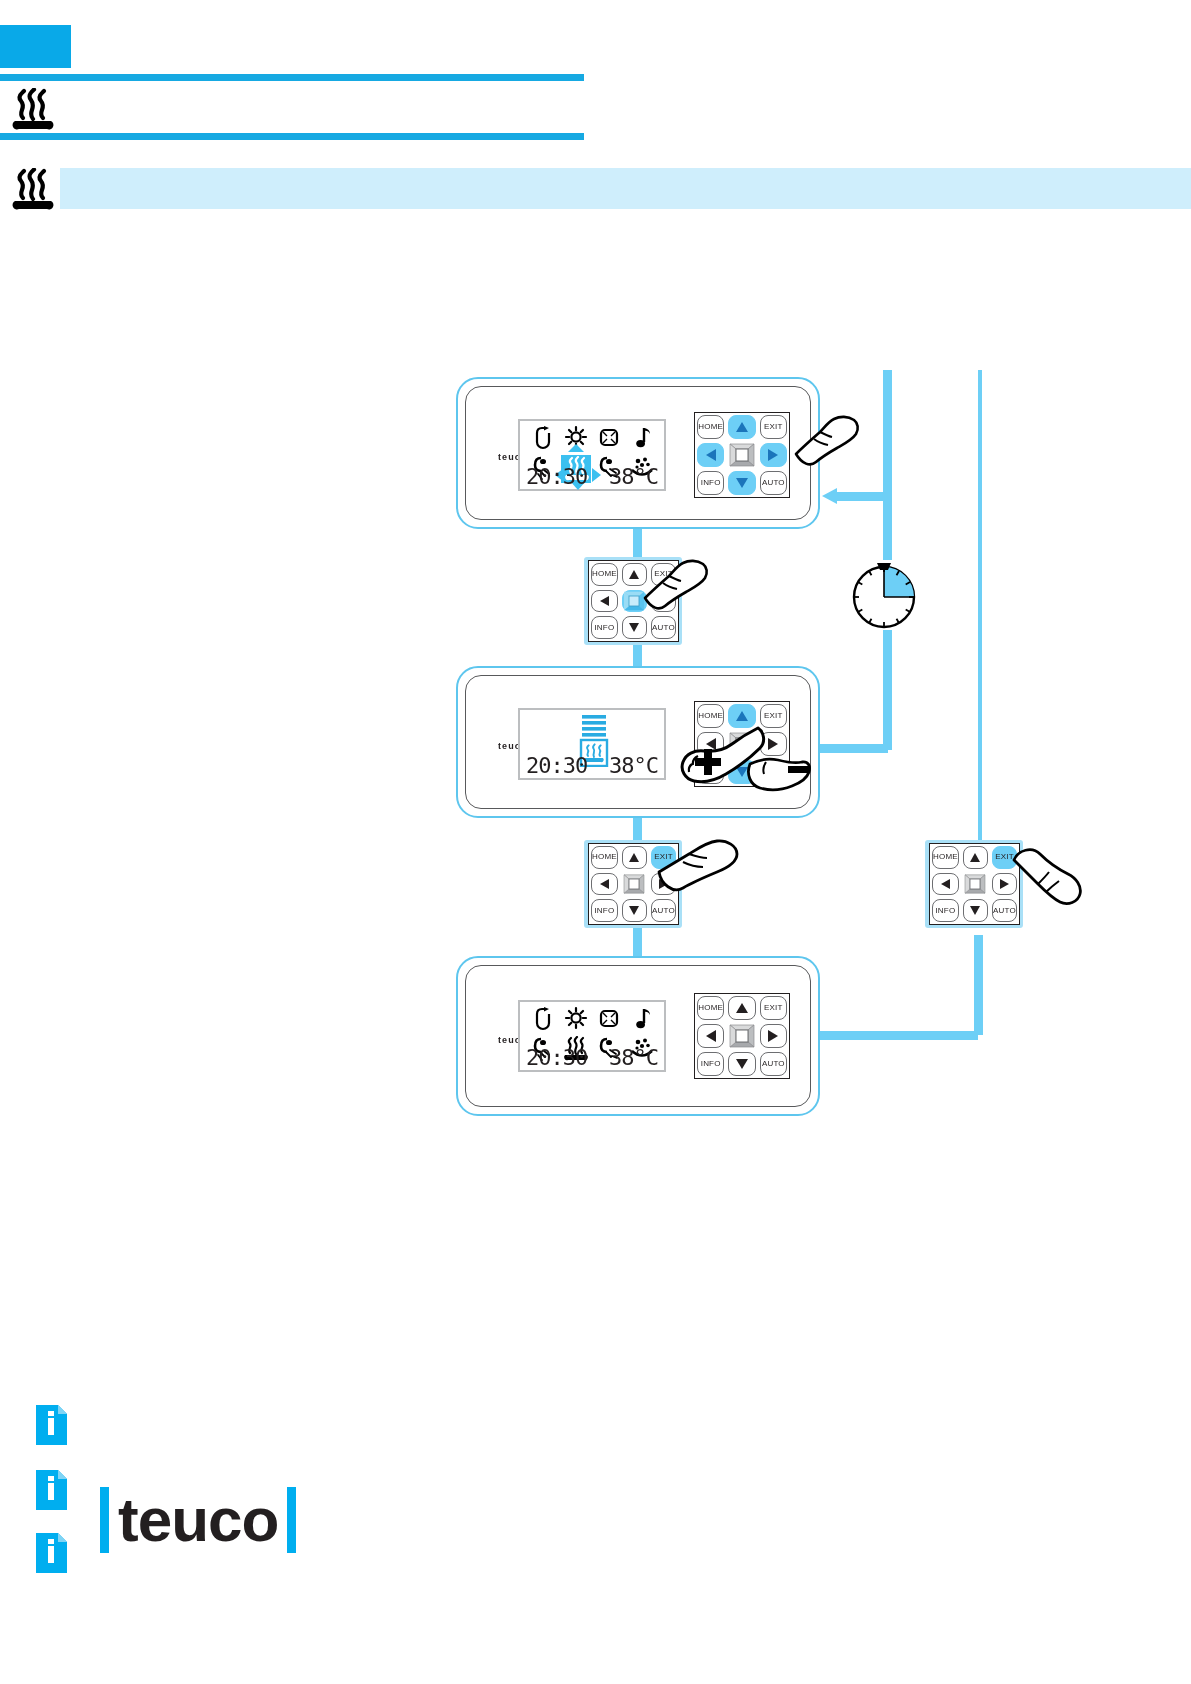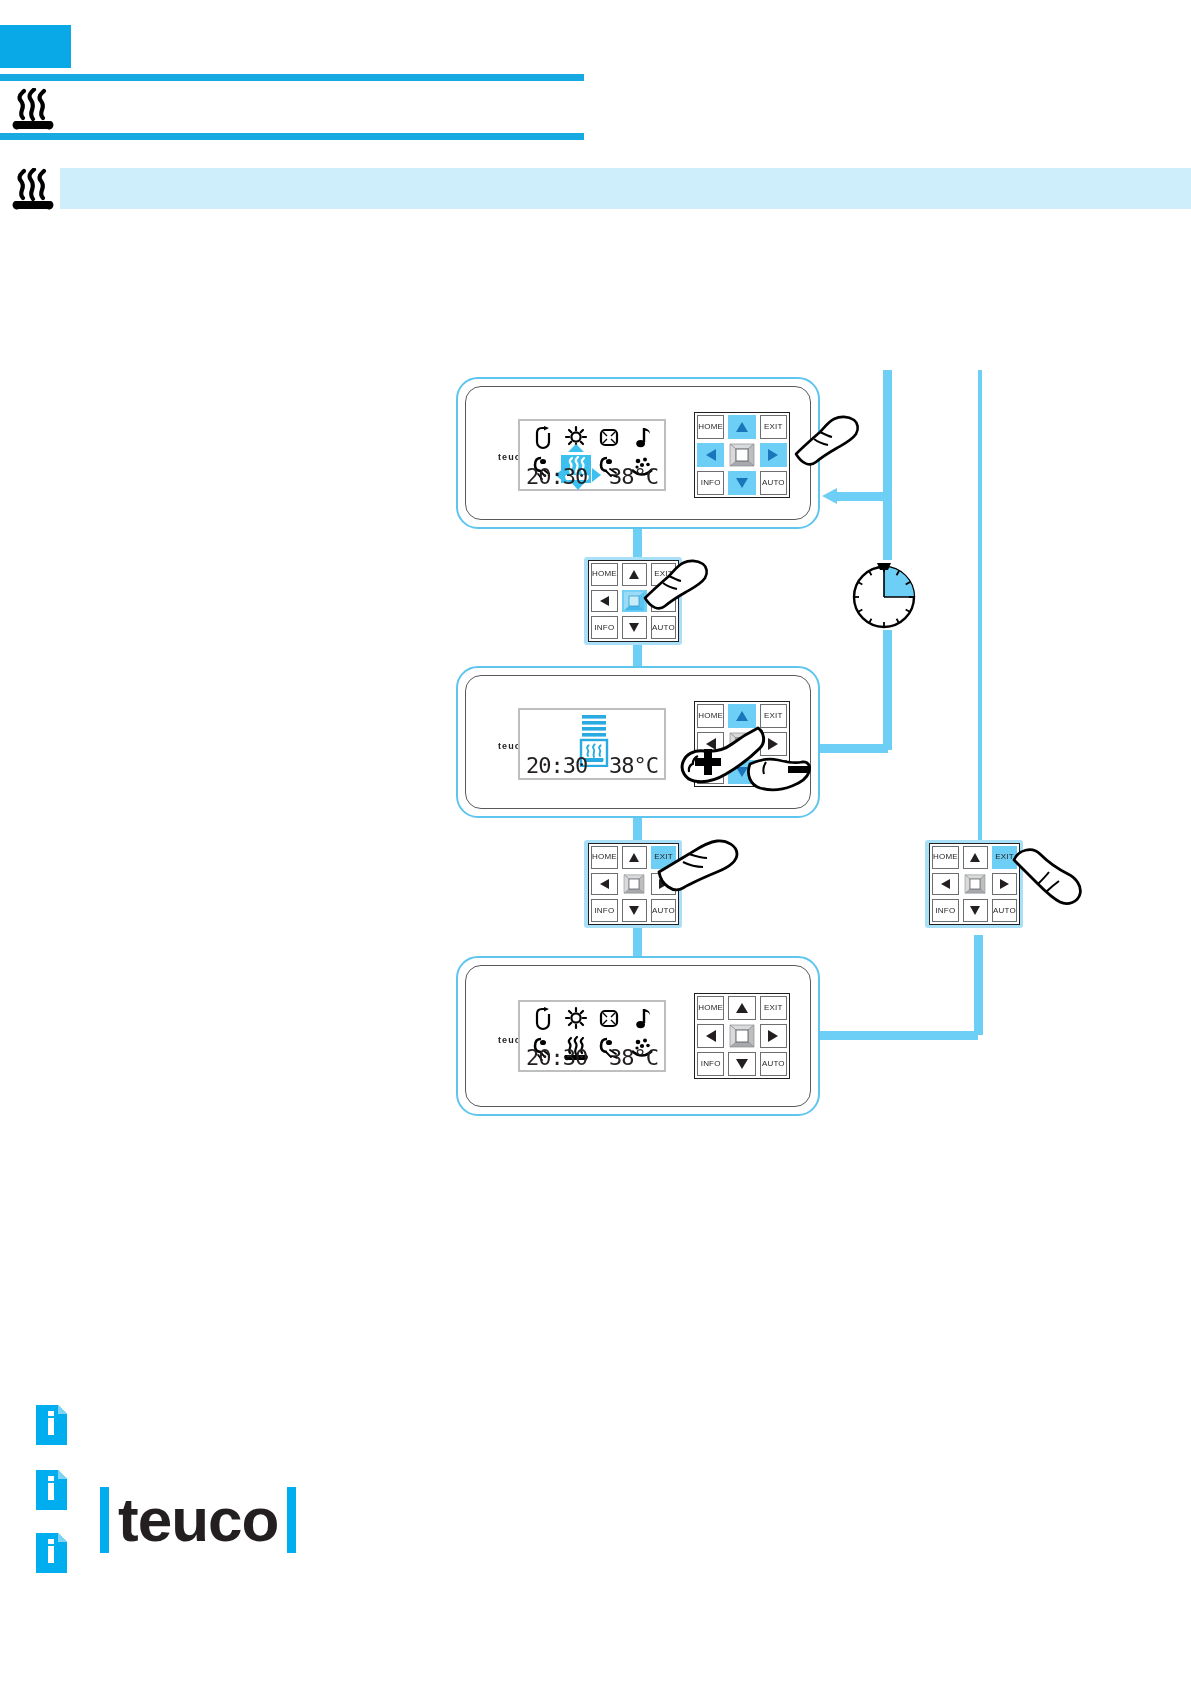--- a/index.html
+++ b/index.html
@@ -61,21 +61,21 @@
   }
 
   
   .keypad{
     position:absolute;border:1.5px solid #231f20;background:#fff;
     display:grid;grid-template-columns:repeat(3,1fr);
     grid-template-rows:repeat(3,1fr);
     box-sizing:border-box;
   }
   .key{
-    position:relative;margin:2px;border:1px solid #6d6e71;border-radius:0;
+    position:relative;margin:2px;border:1px solid #6d6e71;border-radius:8px;
     background:#fff;display:flex;align-items:center;justify-content:center;
     font-size:8px;color:#231f20;box-sizing:border-box;
   }
   .key.hl{background:#6dcff6;border-color:#6dcff6;}
   .key.ok{border:none;background:none;}
   .key-label{font-size:8px;letter-spacing:.2px;line-height:1;}
   .tri{width:0;height:0;}
   .tri-up{border-left:7px solid transparent;border-right:7px solid transparent;border-bottom:12px solid transparent;}
   .tri-dn{border-left:7px solid transparent;border-right:7px solid transparent;border-top:12px solid transparent;}
   .tri-lf{border-top:7px solid transparent;border-bottom:7px solid transparent;border-right:12px solid transparent;}

